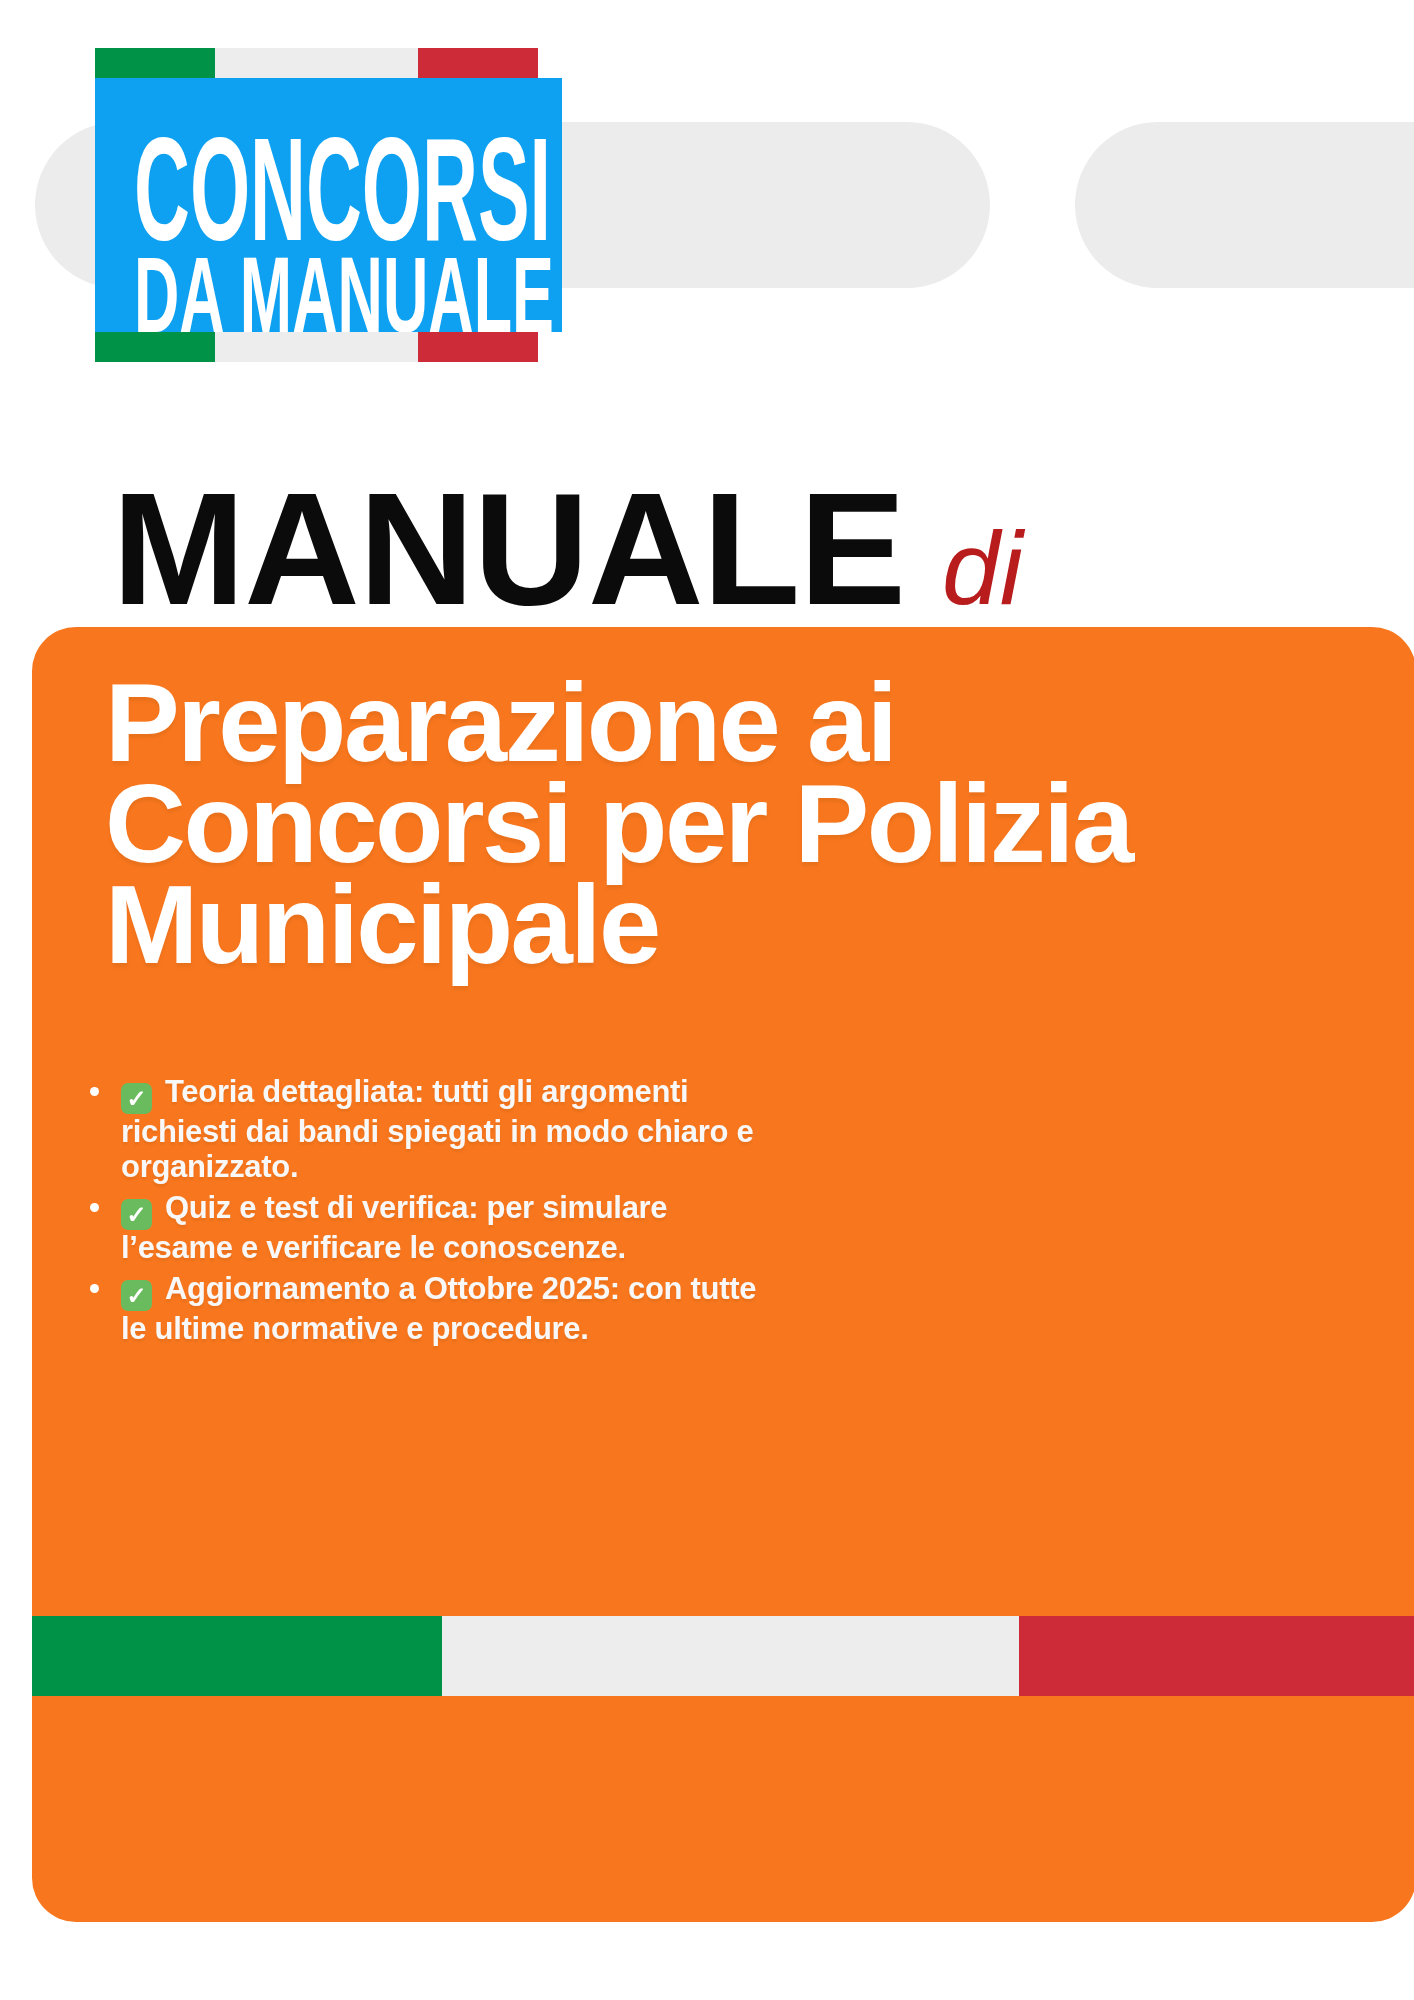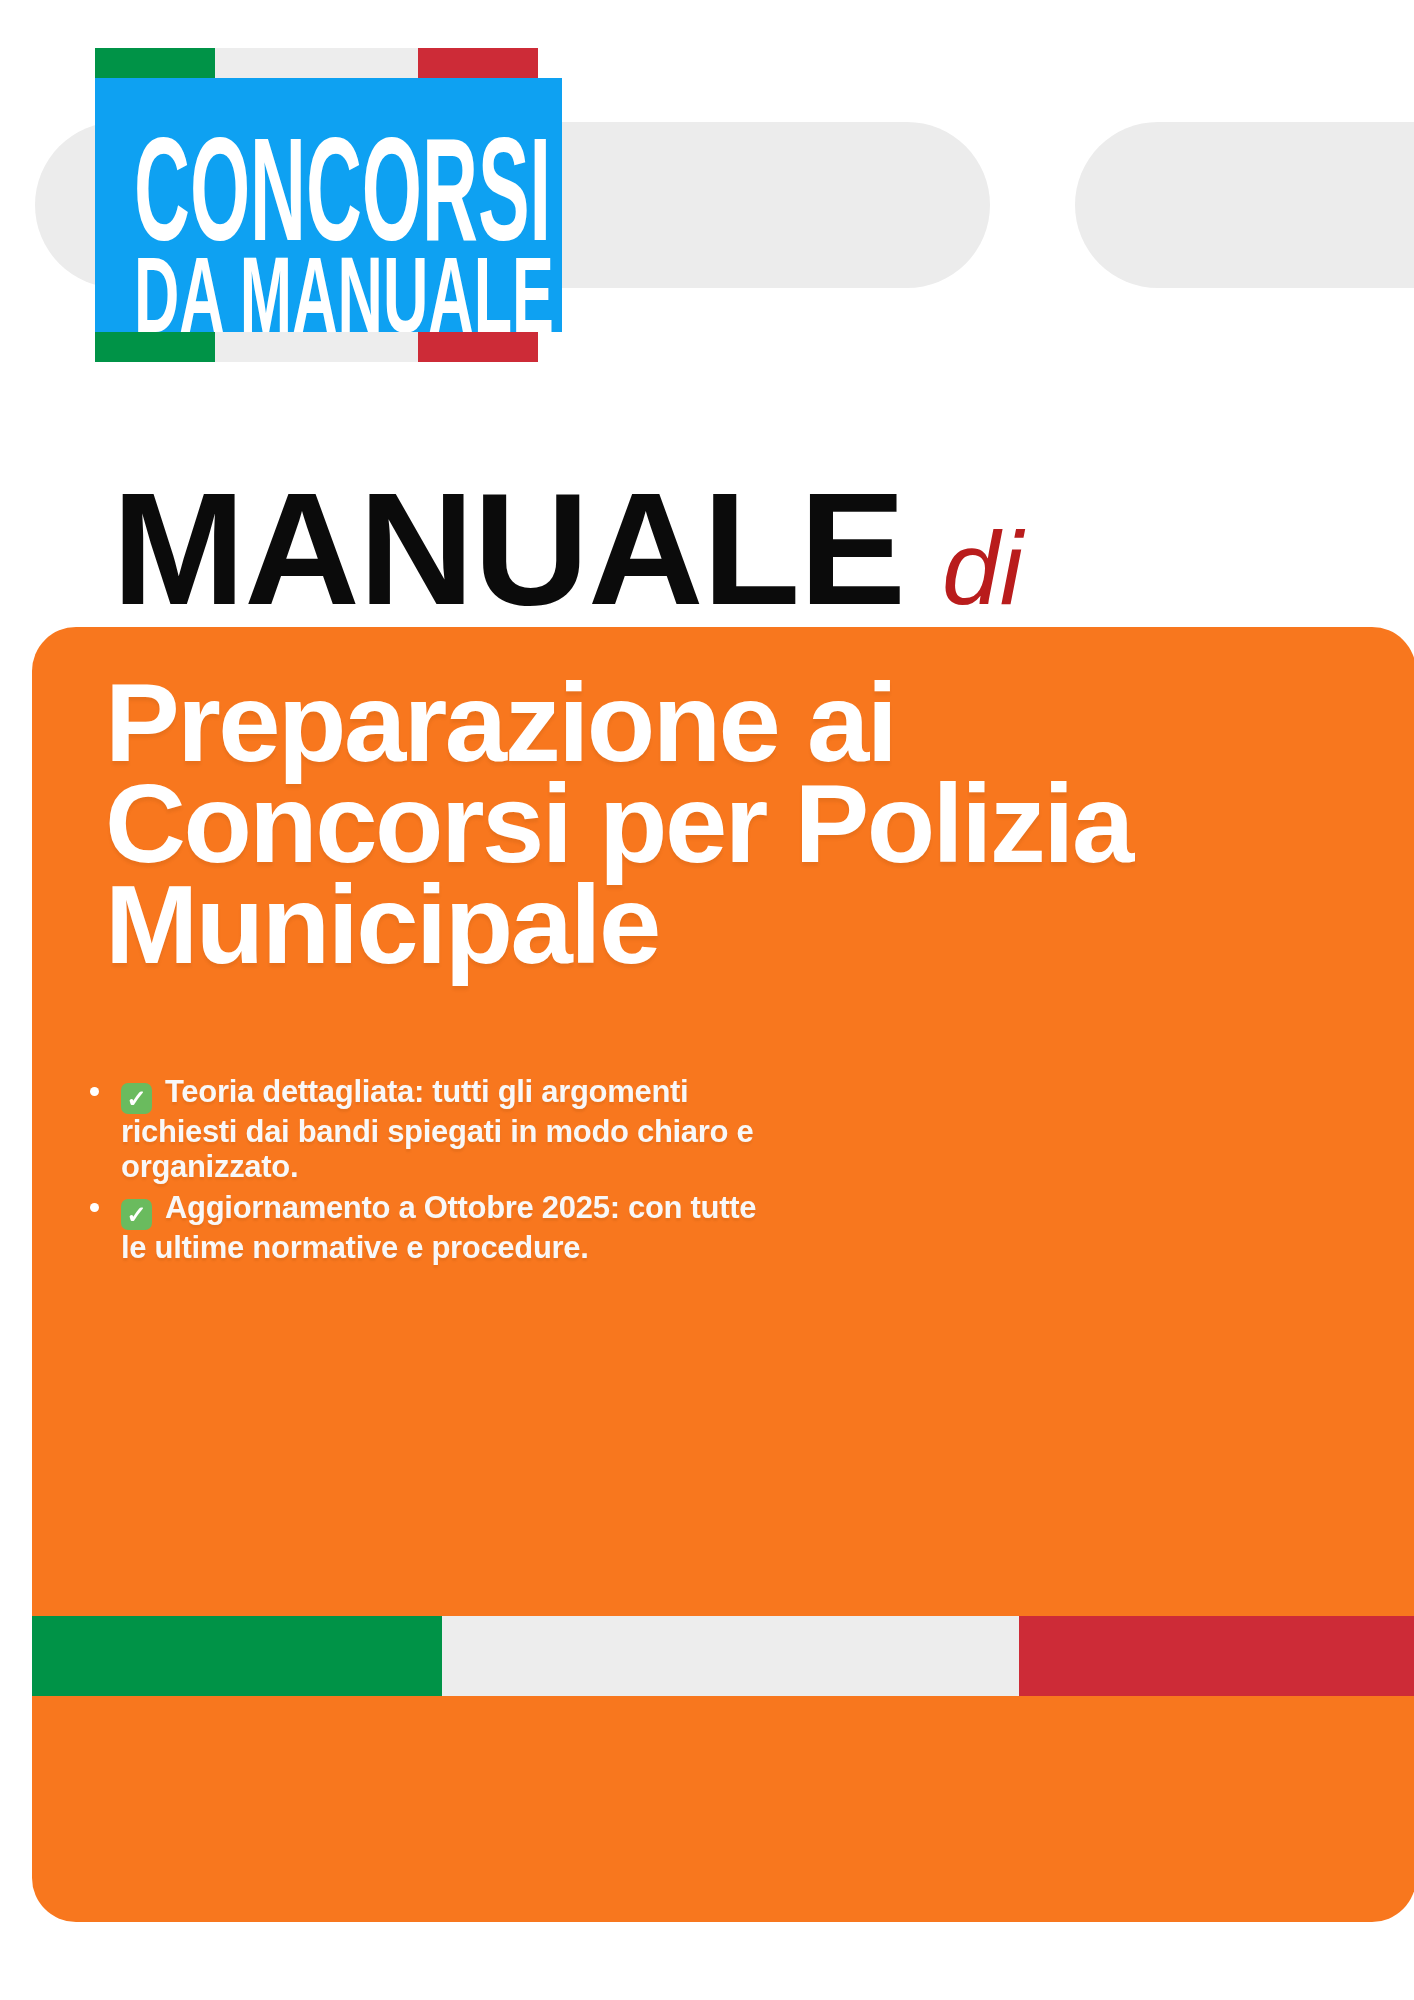--- a/index.html
+++ b/index.html
@@ -98,20 +98,22 @@
 
 <div class="card" style="background-color: rgb(248, 119, 30);">
   <div class="card-heading">Preparazione ai
 Concorsi per Polizia
 Municipale</div>
 
   <ul class="benefit-list">
       <li class="benefit"><span class="bullet-dot"></span><span class="check" style="background-color: rgb(106, 187, 94);">✓</span><span class="btext">Teoria dettagliata: tutti gli argomenti
 richiesti dai bandi spiegati in modo chiaro e
 organizzato.</span></li>
+      <li class="benefit"><span class="bullet-dot"></span><span class="check" style="background-color: rgb(106, 187, 94);">✓</span><span class="btext">Quiz e test di verifica: per simulare
+l’esame e verificare le conoscenze.</span></li>
       <li class="benefit"><span class="bullet-dot"></span><span class="check" style="background-color: rgb(106, 187, 94);">✓</span><span class="btext">Aggiornamento a Ottobre 2025: con tutte
 le ultime normative e procedure.</span></li>
     </ul>
 
   <div class="flag-band">
     <div class="seg1" style="background-color: rgb(0, 147, 71);"></div>
     <div class="seg2" style="background-color: rgb(237, 237, 237);"></div>
     <div class="seg3" style="background-color: rgb(205, 43, 55);"></div>
   </div>
 </div>

